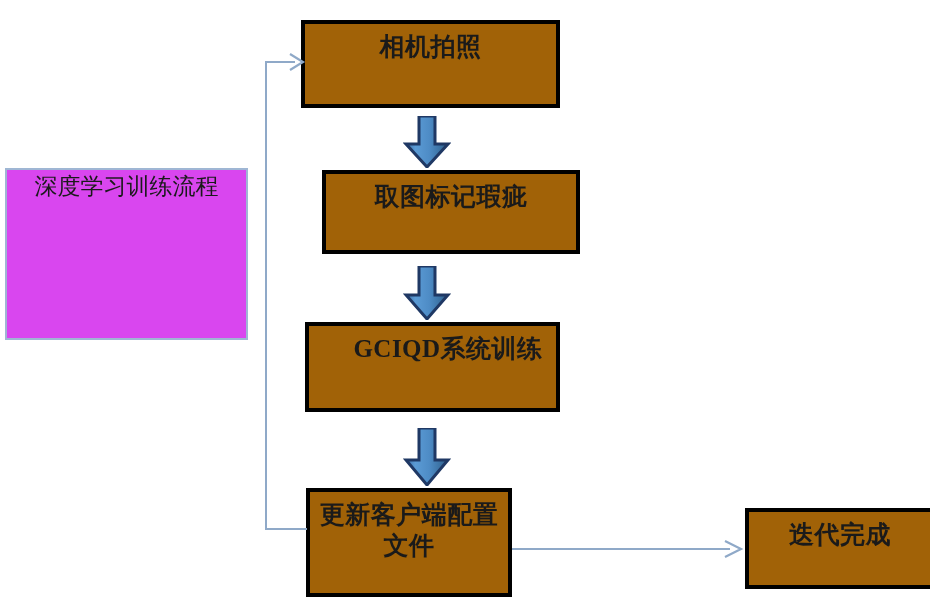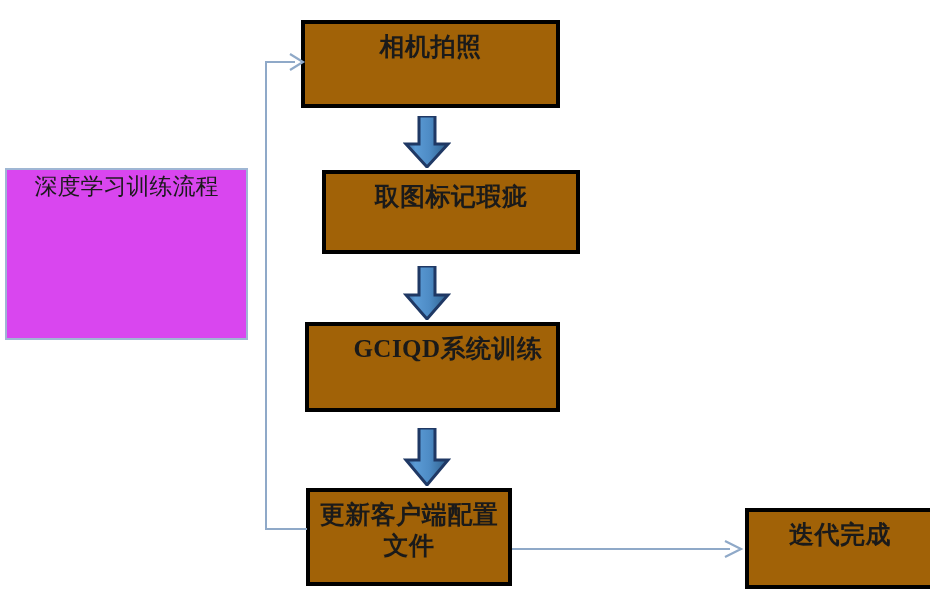--- a/index.html
+++ b/index.html
@@ -139,21 +139,21 @@
           <stop offset="0%" stop-color="#3C6FA8"></stop>
           <stop offset="22%" stop-color="#5B9BD5"></stop>
           <stop offset="55%" stop-color="#4E8CC6"></stop>
           <stop offset="100%" stop-color="#2E5F8A"></stop>
         </linearGradient>
       </defs>
       <polygon points="16,0 32,0 32,32 45,32 24,57 3,32 16,32" fill="url(#ag3)" stroke="#1F3864" stroke-width="3" stroke-linejoin="miter"></polygon>
     </svg>
   </div>
 
-  <div class="proc-box" id="step-4-box" style="left:306px; top:488px; width:206px; height:98px;">
+  <div class="proc-box" id="step-4-box" style="left:306px; top:488px; width:206px; height:109px;">
     <span class="box-text">更新客户端配置
 文件</span>
   </div>
 
 
   <div class="proc-box" id="end-node-box" style="left:745px; top:508px; width:190px; height:81px;">
     <span class="box-text">迭代完成</span>
   </div>
 
   <div class="connector" id="feedback-connector">

